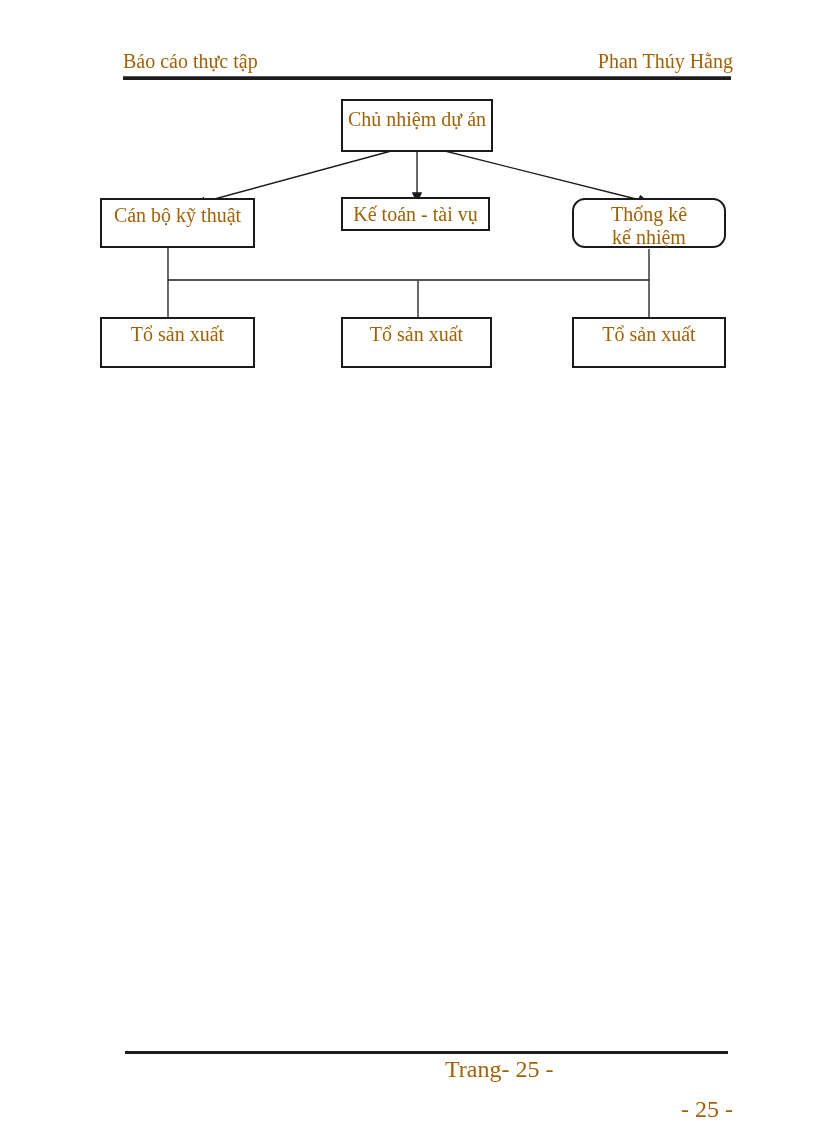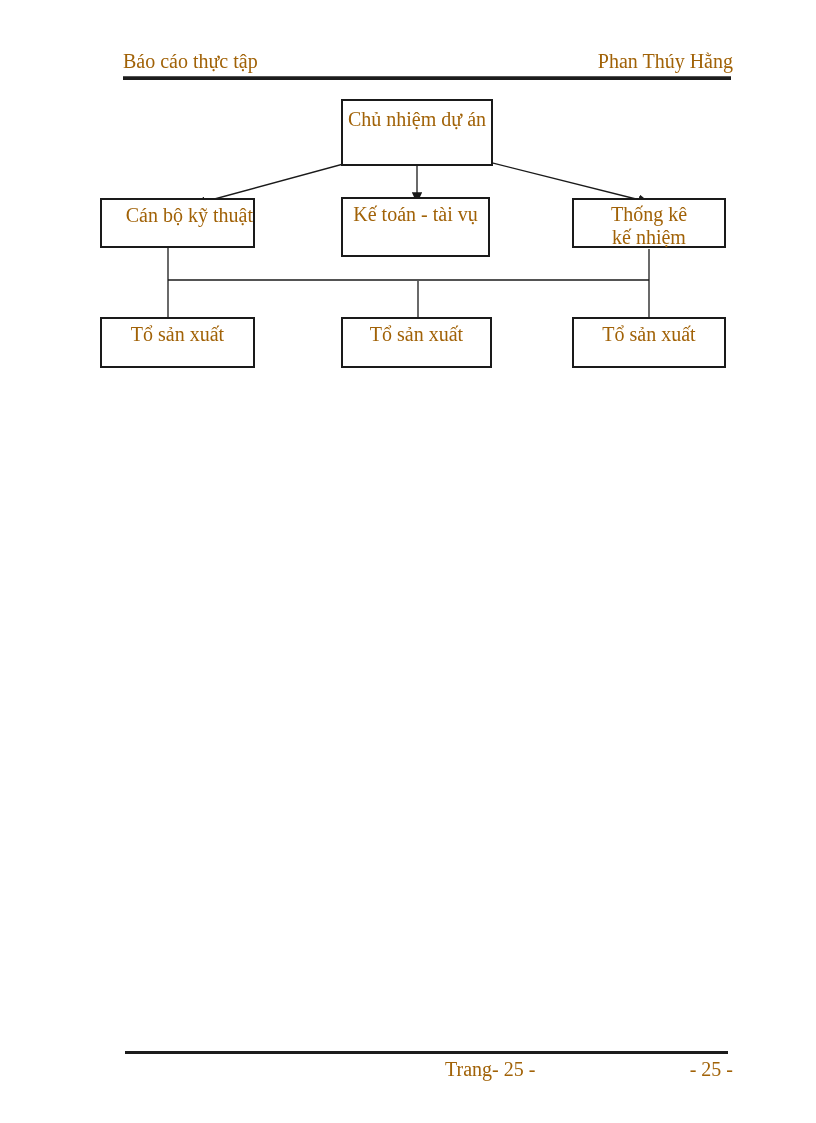--- a/index.html
+++ b/index.html
@@ -37,24 +37,24 @@
   .node {
     position: absolute;
     box-sizing: border-box;
     border: 2px solid #1a1a1a;
     background: #ffffff;
     text-align: center;
     font-size: 20px;
     line-height: 23px;
     padding-top: 4px;
   }
-  .node-root   { left: 341px; top:  99px; width: 152px; height: 67px; padding-top: 7px; }
-  .node-l2a    { left: 100px; top: 198px; width: 155px; height: 50px; text-align: right; }
-  .node-l2b    { left: 341px; top: 197px; width: 149px; height: 60px; text-align: center; }
-  .node-l2c    { left: 572px; top: 198px; width: 154px; height: 50px; padding-top: 3px; }
+  .node-root   { left: 341px; top:  99px; width: 152px; height: 53px; padding-top: 7px; }
+  .node-l2a    { left: 100px; top: 198px; width: 155px; height: 50px; }
+  .node-l2b    { left: 341px; top: 197px; width: 149px; height: 34px; text-align: center; }
+  .node-l2c    { left: 572px; top: 198px; width: 154px; height: 50px; padding-top: 3px; border-radius: 13px; }
   .node-l3a    { left: 100px; top: 317px; width: 155px; height: 51px; }
   .node-l3b    { left: 341px; top: 317px; width: 151px; height: 51px; }
   .node-l3c    { left: 572px; top: 317px; width: 154px; height: 51px; }
   .connector-svg {
     position: absolute;
     left: 0; top: 0;
     width: 816px;
     height: 1123px;
     pointer-events: none;
   }
@@ -62,27 +62,27 @@
     position: absolute;
     left: 125px;
     top: 1051px;
     width: 603px;
     height: 2.5px;
     background: #1c1c1c;
   }
   .ftr-text {
     position: absolute;
     top: 1058px;
-    font-size: 20px;
+    font-size: 24px;
     line-height: 22px;
     white-space: nowrap;
     text-align: center;
   }
   .ftr-center { left: 445px; }
-  .ftr-right  { right: 83px; }
+  .ftr-right  { right: 83px; margin-top: 40px; }
 </style>
 </head>
 <body>
 
 <div class="page">
 
   <span class="hdr-text hdr-left">Báo cáo thực tập</span>
   <span class="hdr-text hdr-right">Phan Thúy Hằng</span>
   <div class="hdr-rule"></div>
 

